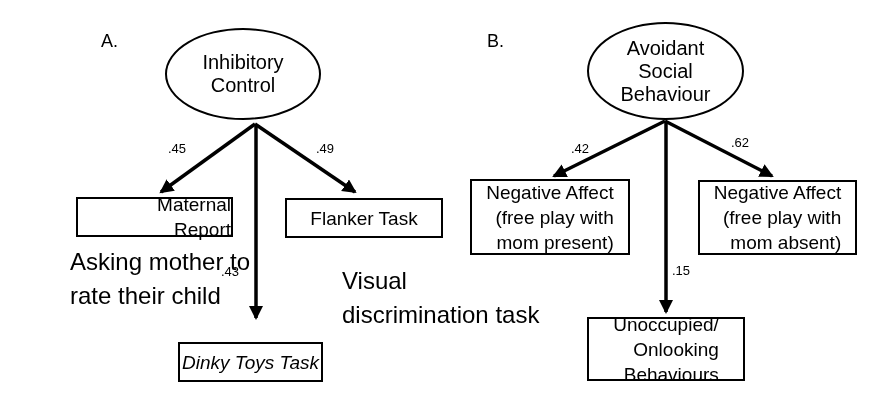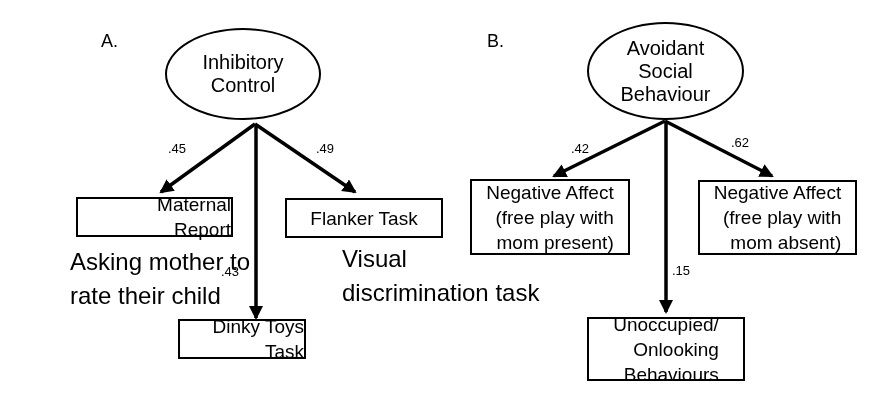--- a/index.html
+++ b/index.html
@@ -110,27 +110,27 @@
   <div class="coef" style="left:221px; top:262px;">.43</div>
 
   <div class="indicator-box" style="left:76px; top:197px; width:157px; height:40px;padding-left:22px;">
     <span class="indicator-text">Maternal Report</span>
   </div>
 
   <div class="indicator-box" style="left:285px; top:198px; width:158px; height:40px;">
     <span class="indicator-text">Flanker Task</span>
   </div>
 
-  <div class="indicator-box" style="left:178px; top:319px; width:128px; height:40px;">
+  <div class="indicator-box" style="left:178px; top:342px; width:145px; height:40px;font-style:italic;">
     <span class="indicator-text">Dinky Toys Task</span>
   </div>
 
   <div class="note" style="left:30px; top:245px;">Asking mother to
 rate their child</div>
-  <div class="note" style="left:302px; top:242px;">Visual
+  <div class="note" style="left:302px; top:264px;">Visual
 discrimination task</div>
 
   <div class="panel-label" style="left:487px; top:31px;">B.</div>
 
   <div class="latent-ellipse" style="left:587px; top:22px; width:153px; height:94px;">
     <span class="latent-text">Avoidant
 Social
 Behaviour</span>
   </div>
 

